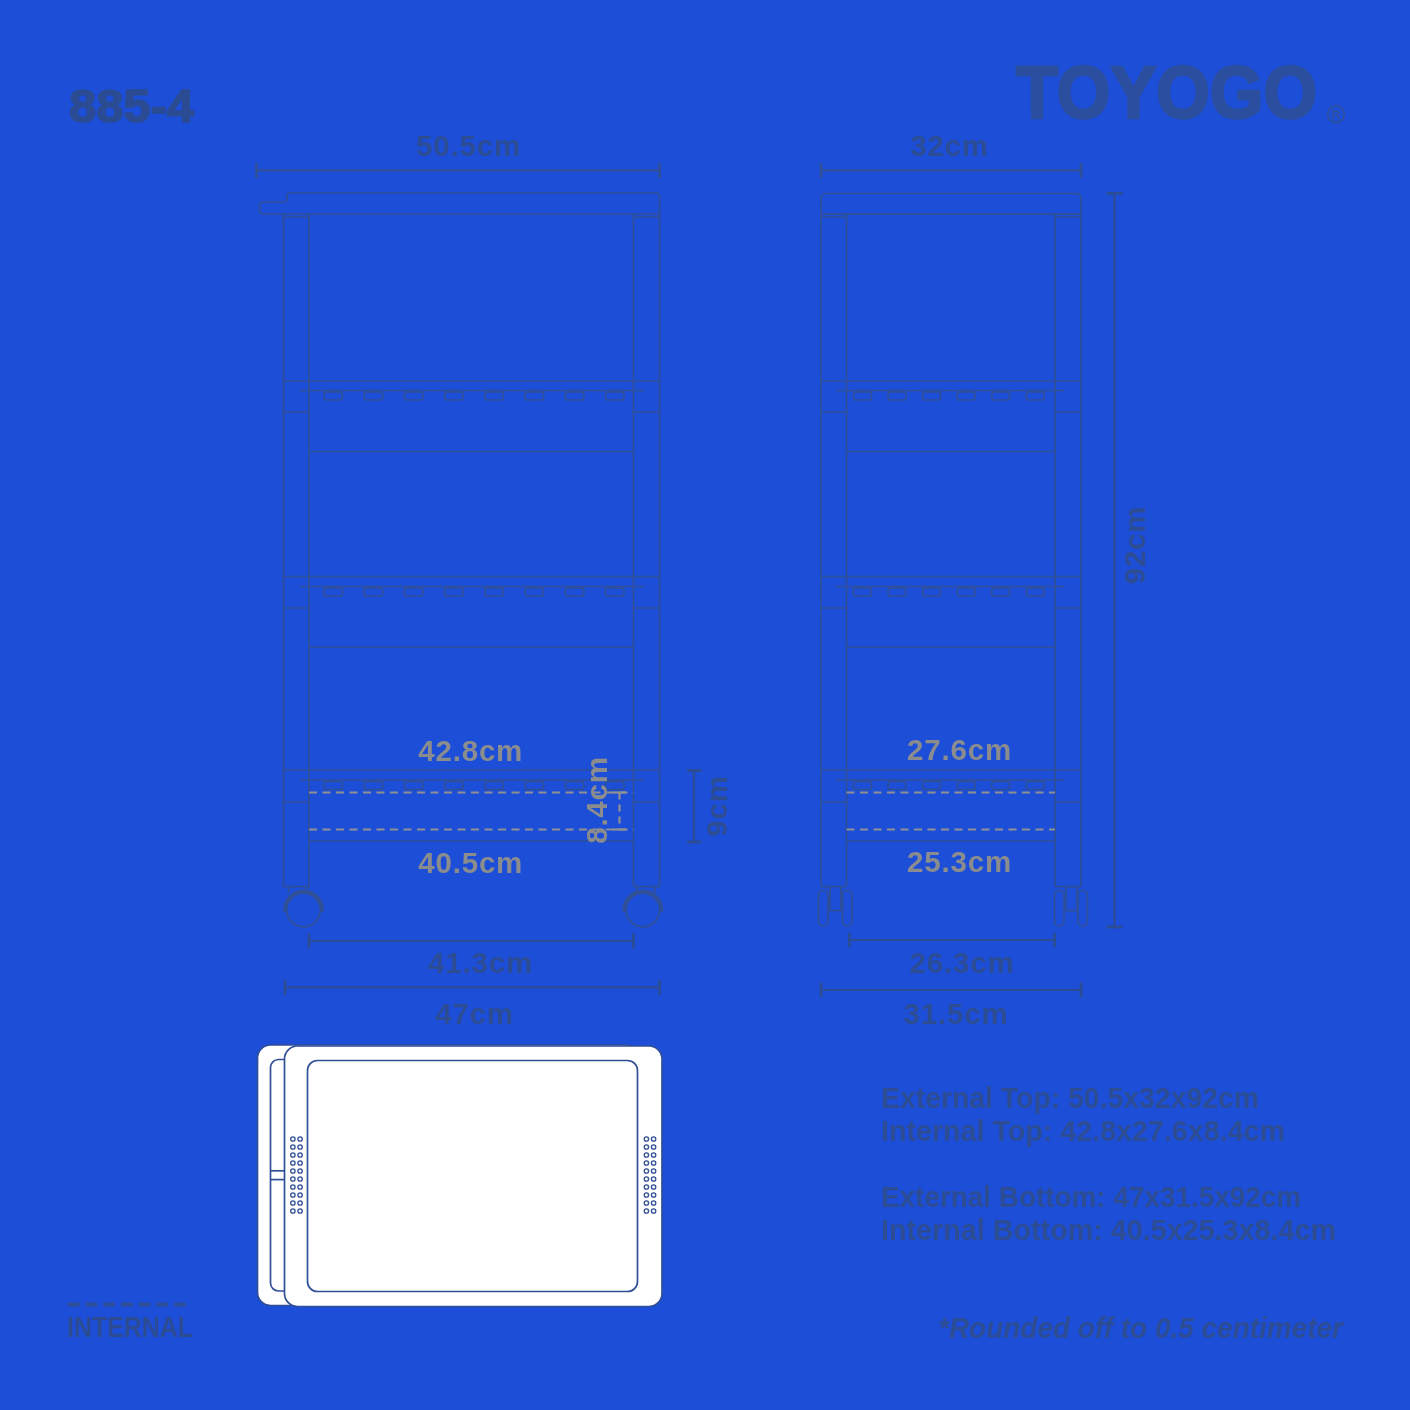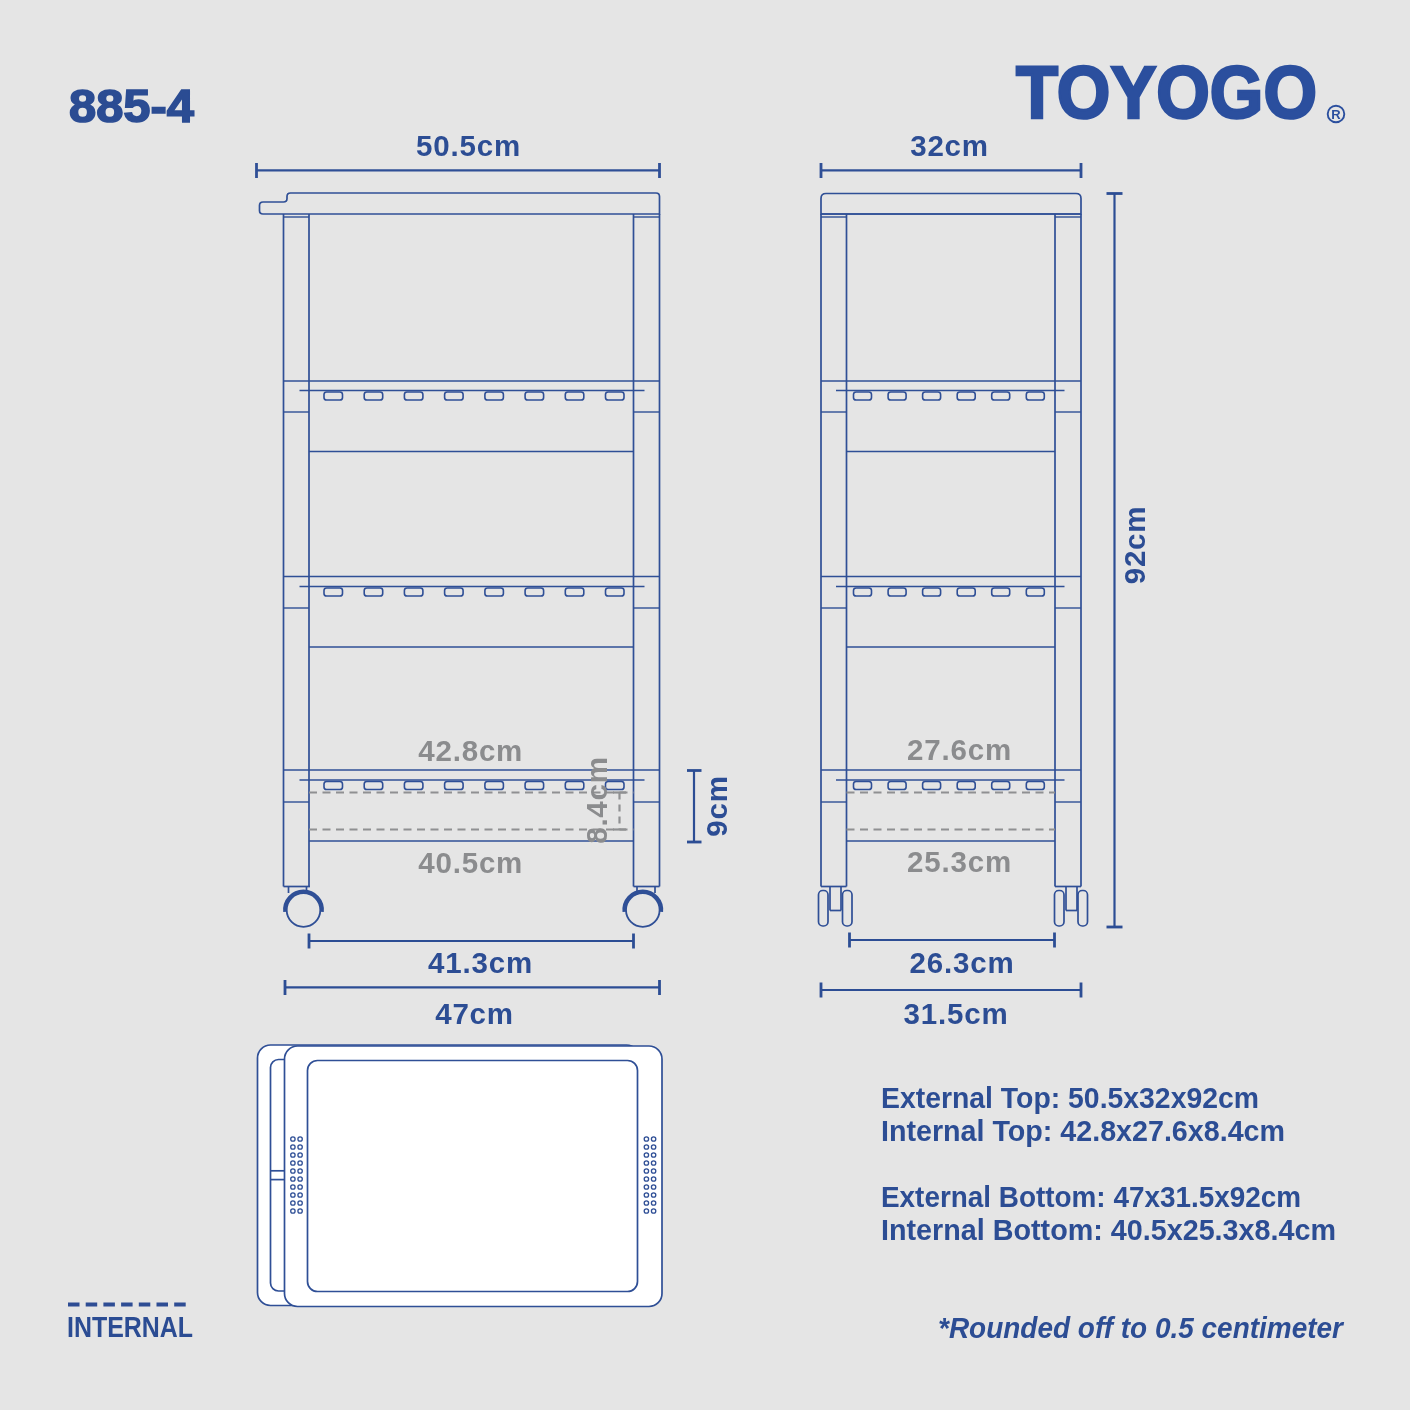--- a/index.html
+++ b/index.html
@@ -1,16 +1,16 @@
 <!DOCTYPE html>
 <html><head>
 <meta charset="utf-8">
 <style>
   html,body{margin:0;padding:0;background:#ffffff;}
-  #page{width:1410px;height:1410px;position:relative;background:#e5e5e5;overflow:hidden;}
+  #page{width:1410px;height:1410px;position:relative;background:#1d4ed8;overflow:hidden;}
   svg text{font-family:"Liberation Sans", sans-serif;}
 </style>
 </head>
 <body>
 <div id="page">
 <svg width="1410" height="1410" viewBox="0 0 1410 1410" fill="none">
 
 <text x="69" y="122" font-size="47" font-weight="bold" fill="#2b4c93" stroke="#2b4c93" stroke-width="1.6" textLength="125" lengthAdjust="spacingAndGlyphs">885-4</text>
 
 <g>

